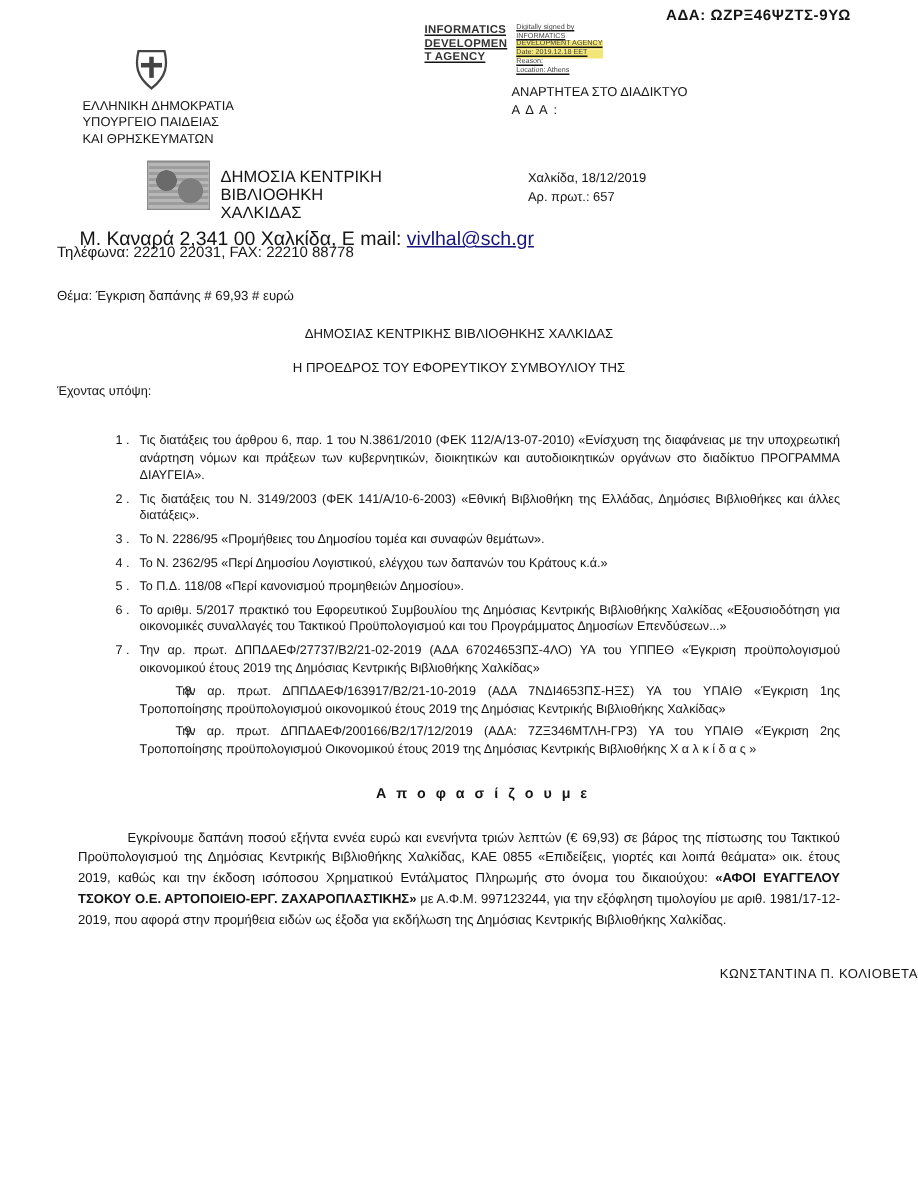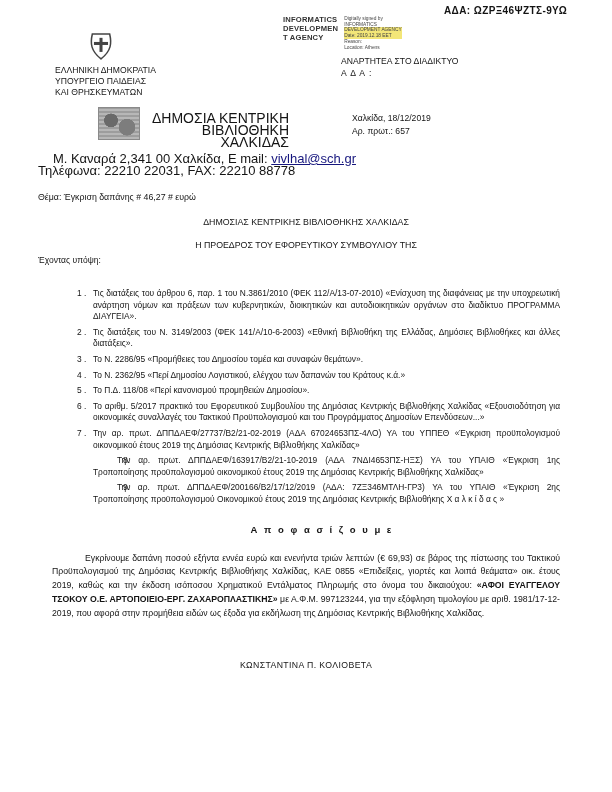--- a/index.html
+++ b/index.html
@@ -3,55 +3,55 @@
 <meta charset="utf-8">
 <style>
   * { margin:0; padding:0; box-sizing:border-box; }
   html,body { background:#ffffff; }
   .page {
     position:relative; width:612px; height:792px; background:#ffffff;
     font-family:"Liberation Sans","DejaVu Sans",sans-serif;
     font-size:8.5px; color:#141414; overflow:hidden;
   }
   .ada-top { position:absolute; top:5px; left:408px; font-weight:bold; font-size:10px; letter-spacing:.4px;margin-left:36px; }
-  .stamp { position:absolute; top:15px; left:283px; display:flex; gap:6px; }
+  .stamp { position:absolute; top:15px; left:283px; display:flex; gap:6px;text-decoration:underline; }
   .stamp-agency { font-size:7.6px; font-weight:bold; color:#333; line-height:9px; letter-spacing:.2px; }
   .stamp-details { font-size:4.8px; line-height:5.7px; color:#444; padding-top:1px; }
   .hl-y { background:#f3e678; }
   .anartitea { position:absolute; top:56px; left:341px; font-size:8.6px; }
   .ada-label { position:absolute; top:68px; left:341px; font-size:8.6px; letter-spacing:1px; }
   .emblem { position:absolute; top:31px; left:88px; width:26px; height:31px; }
   .gov { position:absolute; top:65px; left:55px; line-height:10.8px; font-size:8.6px; }
   .lib-logo { position:absolute; top:107px; left:98px; width:42px; height:33px; border:1px solid #8a8a8a;
     background:
       radial-gradient(circle at 30% 40%, #6a6a6a 0 20%, rgba(0,0,0,0) 21%),
       radial-gradient(circle at 70% 62%, #7d7d7d 0 24%, rgba(0,0,0,0) 25%),
       repeating-linear-gradient(0deg,#b7b7b7 0 2px,#9d9d9d 2px 4px);
   }
-  .lib-name { position:absolute; top:112px; left:147px; width:142px; text-align:right; line-height:12px; font-size:14px; }
+  .lib-name { position:absolute; top:112px; left:147px; width:142px; text-align:left; line-height:12px; font-size:11px; }
   .date-block { position:absolute; top:112px; left:352px; line-height:13px; font-size:8.6px; }
   .address { position:absolute; top:151px; left:38px; font-size:13px;padding-left:15px; }
-  .phones  { position:absolute; top:163px; left:38px; font-size:13px; }
+  .phones  { position:absolute; top:163px; left:38px; font-size:10px; }
   .email { color:#16167e; text-decoration:underline; cursor:pointer; }
   .subject { position:absolute; top:192px; left:38px; font-size:8.8px; }
   .flow { position:absolute; top:217px; left:0; width:612px; }
   .title { text-align:center; font-weight:bold; font-size:10px; letter-spacing:2px; margin-bottom:10px; }
   .dline { text-align:center; font-size:8.8px; margin-bottom:5px; }
   .dline2 { margin-bottom:13px; }
   .having { margin-left:38px; margin-bottom:23px; }
   .list { margin:0 52px 0 93px; }
   .item { position:relative; text-align:justify; line-height:11.6px; margin-bottom:4px; font-size:8.4px; }
   .item .num { position:absolute; left:-16px; }
   .item.shift { text-indent:24px; }
   .item.shift .num { left:6px; }
   .decide-head { text-align:center; font-weight:bold; letter-spacing:2px; font-size:9.5px; margin-top:18px; margin-bottom:17px;padding-left:32px; }
   .body-par { margin:16px 52px; text-align:justify; text-indent:33px; line-height:13.8px; font-size:8.7px; }
   .body-par .bold { font-weight:bold; }
   .sig-role { margin-top:44px; text-align:center; font-size:8.7px; }
-  .sig-name { margin-top:40px; text-align:center; font-size:8.7px; letter-spacing:.4px; }
+  .sig-name { margin-top:24px; text-align:right; font-size:8.7px; letter-spacing:.4px; }
 </style>
 </head>
 <body>
 
 <div class="page">
 
   <div class="ada-top">ΑΔΑ: ΩΖΡΞ46ΨΖΤΣ-9ΥΩ</div>
 
   <div class="stamp">
     <div class="stamp-agency">
@@ -94,21 +94,21 @@
   <div class="date-block">
     <div>Χαλκίδα, 18/12/2019</div>
     <div>Αρ. πρωτ.: 657</div>
   </div>
 
   <div class="address">
     <span>Μ. Καναρά 2,341 00 Χαλκίδα, E mail: </span><a class="email">vivlhal@sch.gr</a>
   </div>
   <div class="phones">Τηλέφωνα: 22210 22031, FAX: 22210 88778</div>
 
-  <div class="subject">Θέμα: Έγκριση δαπάνης # 46,27 # ευρώ</div>
+  <div class="subject">Θέμα: Έγκριση δαπάνης # 69,93 # ευρώ</div>
 
   <div class="flow">
     <div class="dline dline2">ΔΗΜΟΣΙΑΣ ΚΕΝΤΡΙΚΗΣ ΒΙΒΛΙΟΘΗΚΗΣ ΧΑΛΚΙΔΑΣ</div>
     <div class="dline">Η ΠΡΟΕΔΡΟΣ ΤΟΥ ΕΦΟΡΕΥΤΙΚΟΥ ΣΥΜΒΟΥΛΙΟΥ ΤΗΣ</div>
     <div class="having">Έχοντας υπόψη:</div>
 
     <div class="list">
       <div class="item">
         <span class="num">1 .</span><span>Τις διατάξεις του άρθρου 6, παρ. 1 του Ν.3861/2010 (ΦΕΚ 112/Α/13-07-2010) «Ενίσχυση της διαφάνειας με την υποχρεωτική ανάρτηση νόμων και πράξεων των κυβερνητικών, διοικητικών και αυτοδιοικητικών οργάνων στο διαδίκτυο ΠΡΟΓΡΑΜΜΑ ΔΙΑΥΓΕΙΑ».</span>
       </div>

